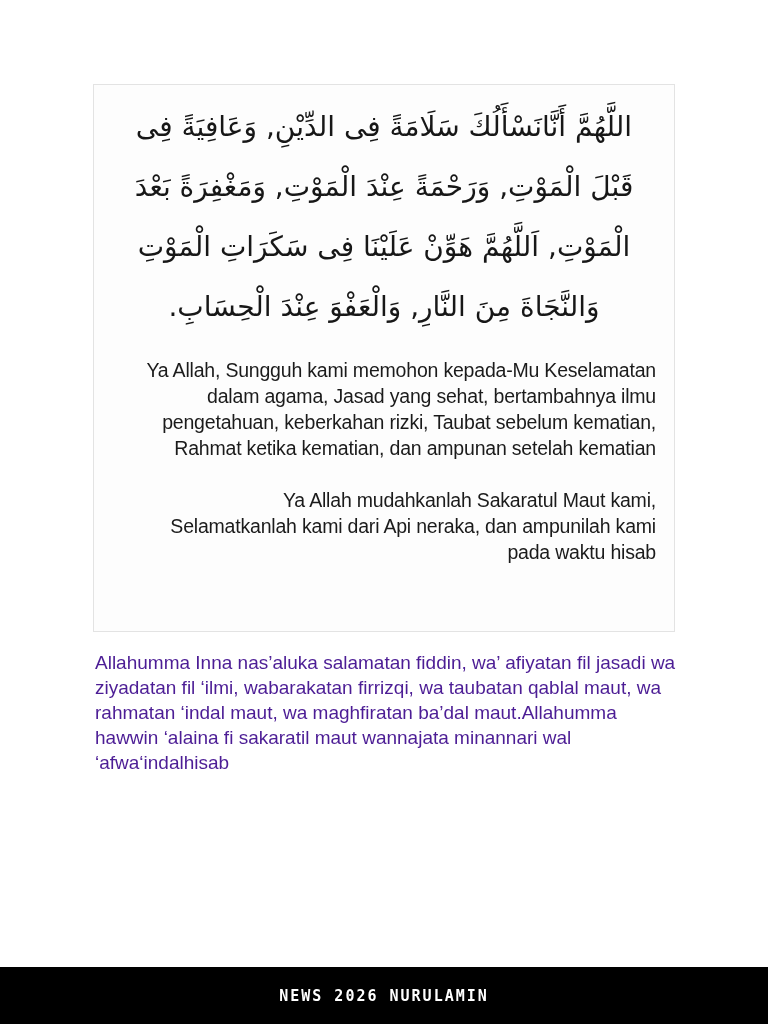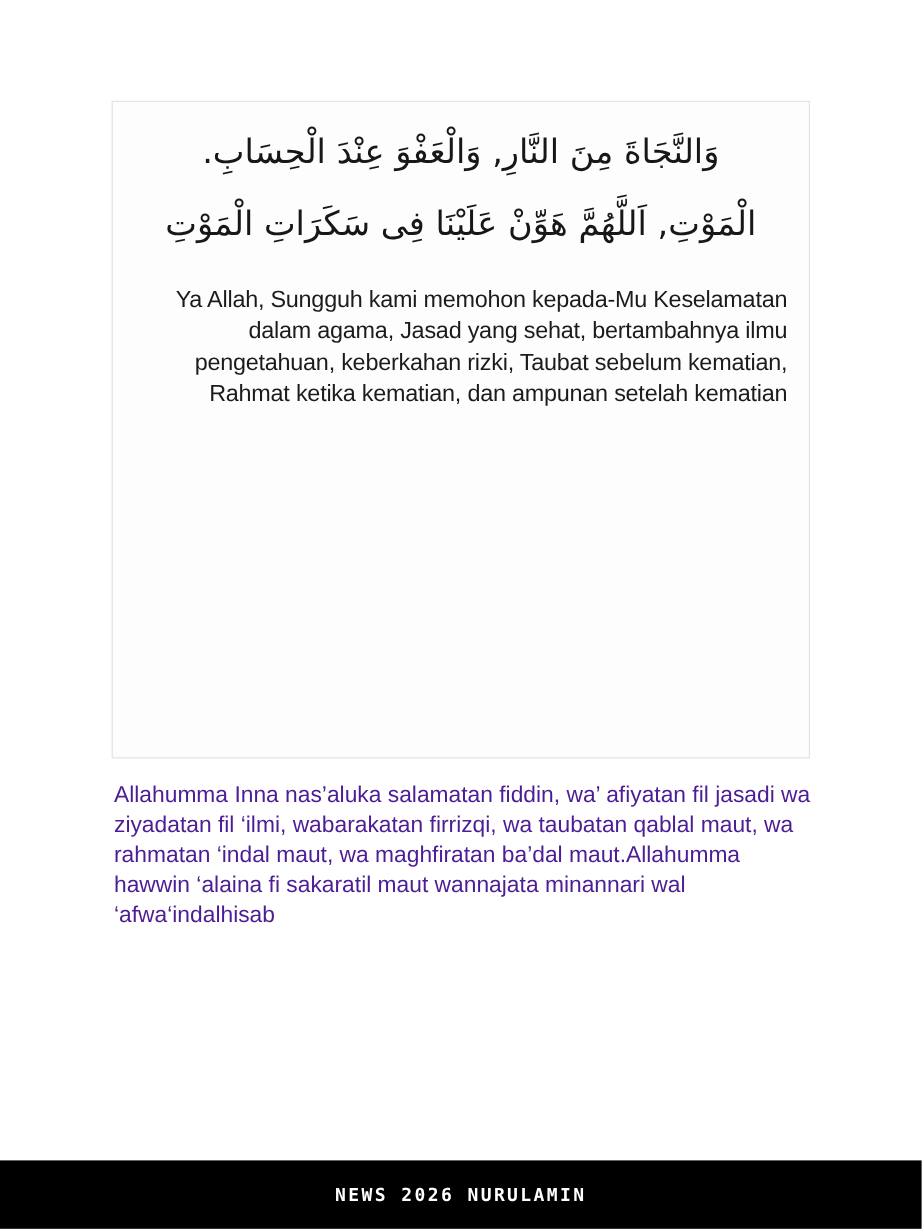--- a/index.html
+++ b/index.html
@@ -87,29 +87,34 @@
     color: #ffffff;
   }
 </style>
 </head>
 <body>
 
 <div class="page">
 
   <figure class="scan">
     <div class="arabic" dir="rtl">
+      <div class="ar-line">اللَّهُمَّ أَنَّانَسْأَلُكَ سَلَامَةً فِى الدِّيْنِ, وَعَافِيَةً فِى</div>
+      <div class="ar-line">قَبْلَ الْمَوْتِ, وَرَحْمَةً عِنْدَ الْمَوْتِ, وَمَغْفِرَةً بَعْدَ</div>
+      <div class="ar-line">الْمَوْتِ, اَللَّهُمَّ هَوِّنْ عَلَيْنَا فِى سَكَرَاتِ الْمَوْتِ</div>
       <div class="ar-line">وَالنَّجَاةَ مِنَ النَّارِ, وَالْعَفْوَ عِنْدَ الْحِسَابِ.</div>
-      <div class="ar-line">الْمَوْتِ, اَللَّهُمَّ هَوِّنْ عَلَيْنَا فِى سَكَرَاتِ الْمَوْتِ</div>
     </div>
 
     <div class="indo">
       <p>Ya Allah, Sungguh kami memohon kepada-Mu Keselamatan
 dalam agama, Jasad yang sehat, bertambahnya ilmu
 pengetahuan, keberkahan rizki, Taubat sebelum kematian,
 Rahmat ketika kematian, dan ampunan setelah kematian</p>
+      <p>Ya Allah mudahkanlah Sakaratul Maut kami,
+Selamatkanlah kami dari Api neraka, dan ampunilah kami
+pada waktu hisab</p>
     </div>
   </figure>
 
   <div class="translit">Allahumma Inna nas’aluka salamatan fiddin, wa’ afiyatan fil jasadi wa
 ziyadatan fil ‘ilmi, wabarakatan firrizqi, wa taubatan qablal maut, wa
 rahmatan ‘indal maut, wa maghfiratan ba’dal maut.Allahumma
 hawwin ‘alaina fi sakaratil maut wannajata minannari wal
 ‘afwa‘indalhisab</div>
 
   <footer class="footer">

